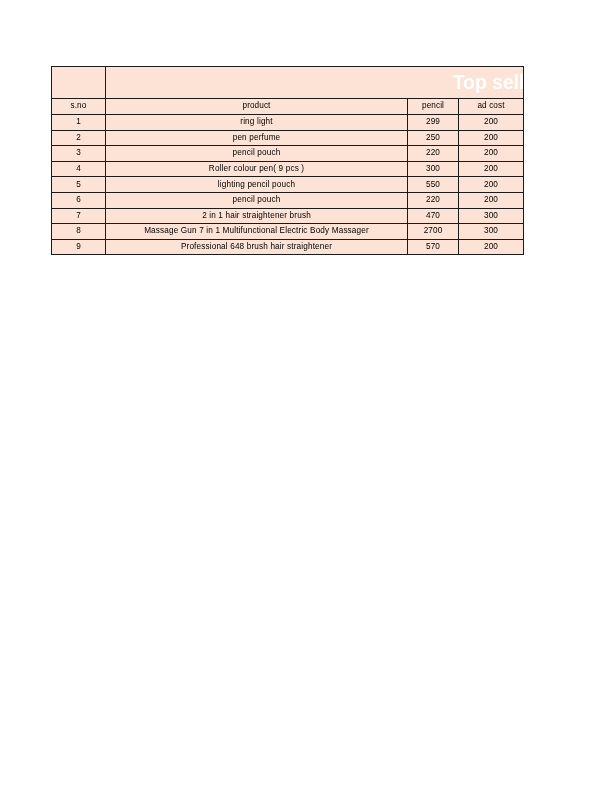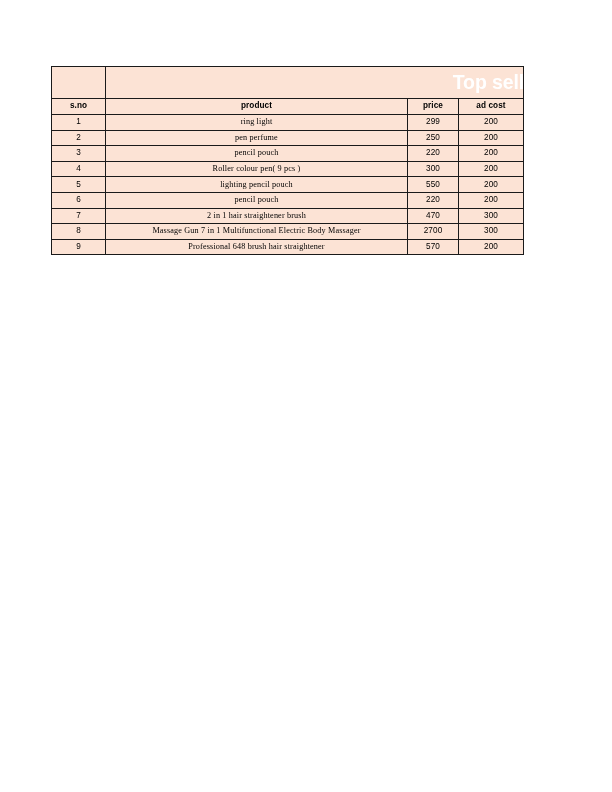--- a/index.html
+++ b/index.html
@@ -92,31 +92,29 @@
     letter-spacing: -0.1px;
     
     margin-right: -118px;
   }
 
   
   tr.head-row td {
     height: 15px;
     font-size: 8.2px;
     letter-spacing: 0.1px;
-    font-weight: bold;
   }
 
   
   tr.data-row td {
     height: 14.6px;
     font-size: 8.2px;
   }
   td.cell-prod {
     letter-spacing: 0.15px;
-    font-family: Liberation Serif, serif;
   }
   td.cell-sno,
   td.cell-price,
   td.cell-ad {
     letter-spacing: 0.1px;
   }
 </style>
 </head>
 <body>
 
@@ -135,21 +133,21 @@
         <tr class="title-row">
           <td class="title-corner"></td>
           <td class="title-banner" colspan="3">
             <span class="title-text">Top selling products</span>
           </td>
         </tr>
 
         <tr class="head-row">
           <td>s.no</td>
           <td>product</td>
-          <td>price</td>
+          <td>pencil</td>
           <td>ad cost</td>
         </tr>
 
         <tr class="data-row">
           <td class="cell-sno">1</td>
           <td class="cell-prod">ring light</td>
           <td class="cell-price">299</td>
           <td class="cell-ad">200</td>
         </tr>
         <tr class="data-row">

